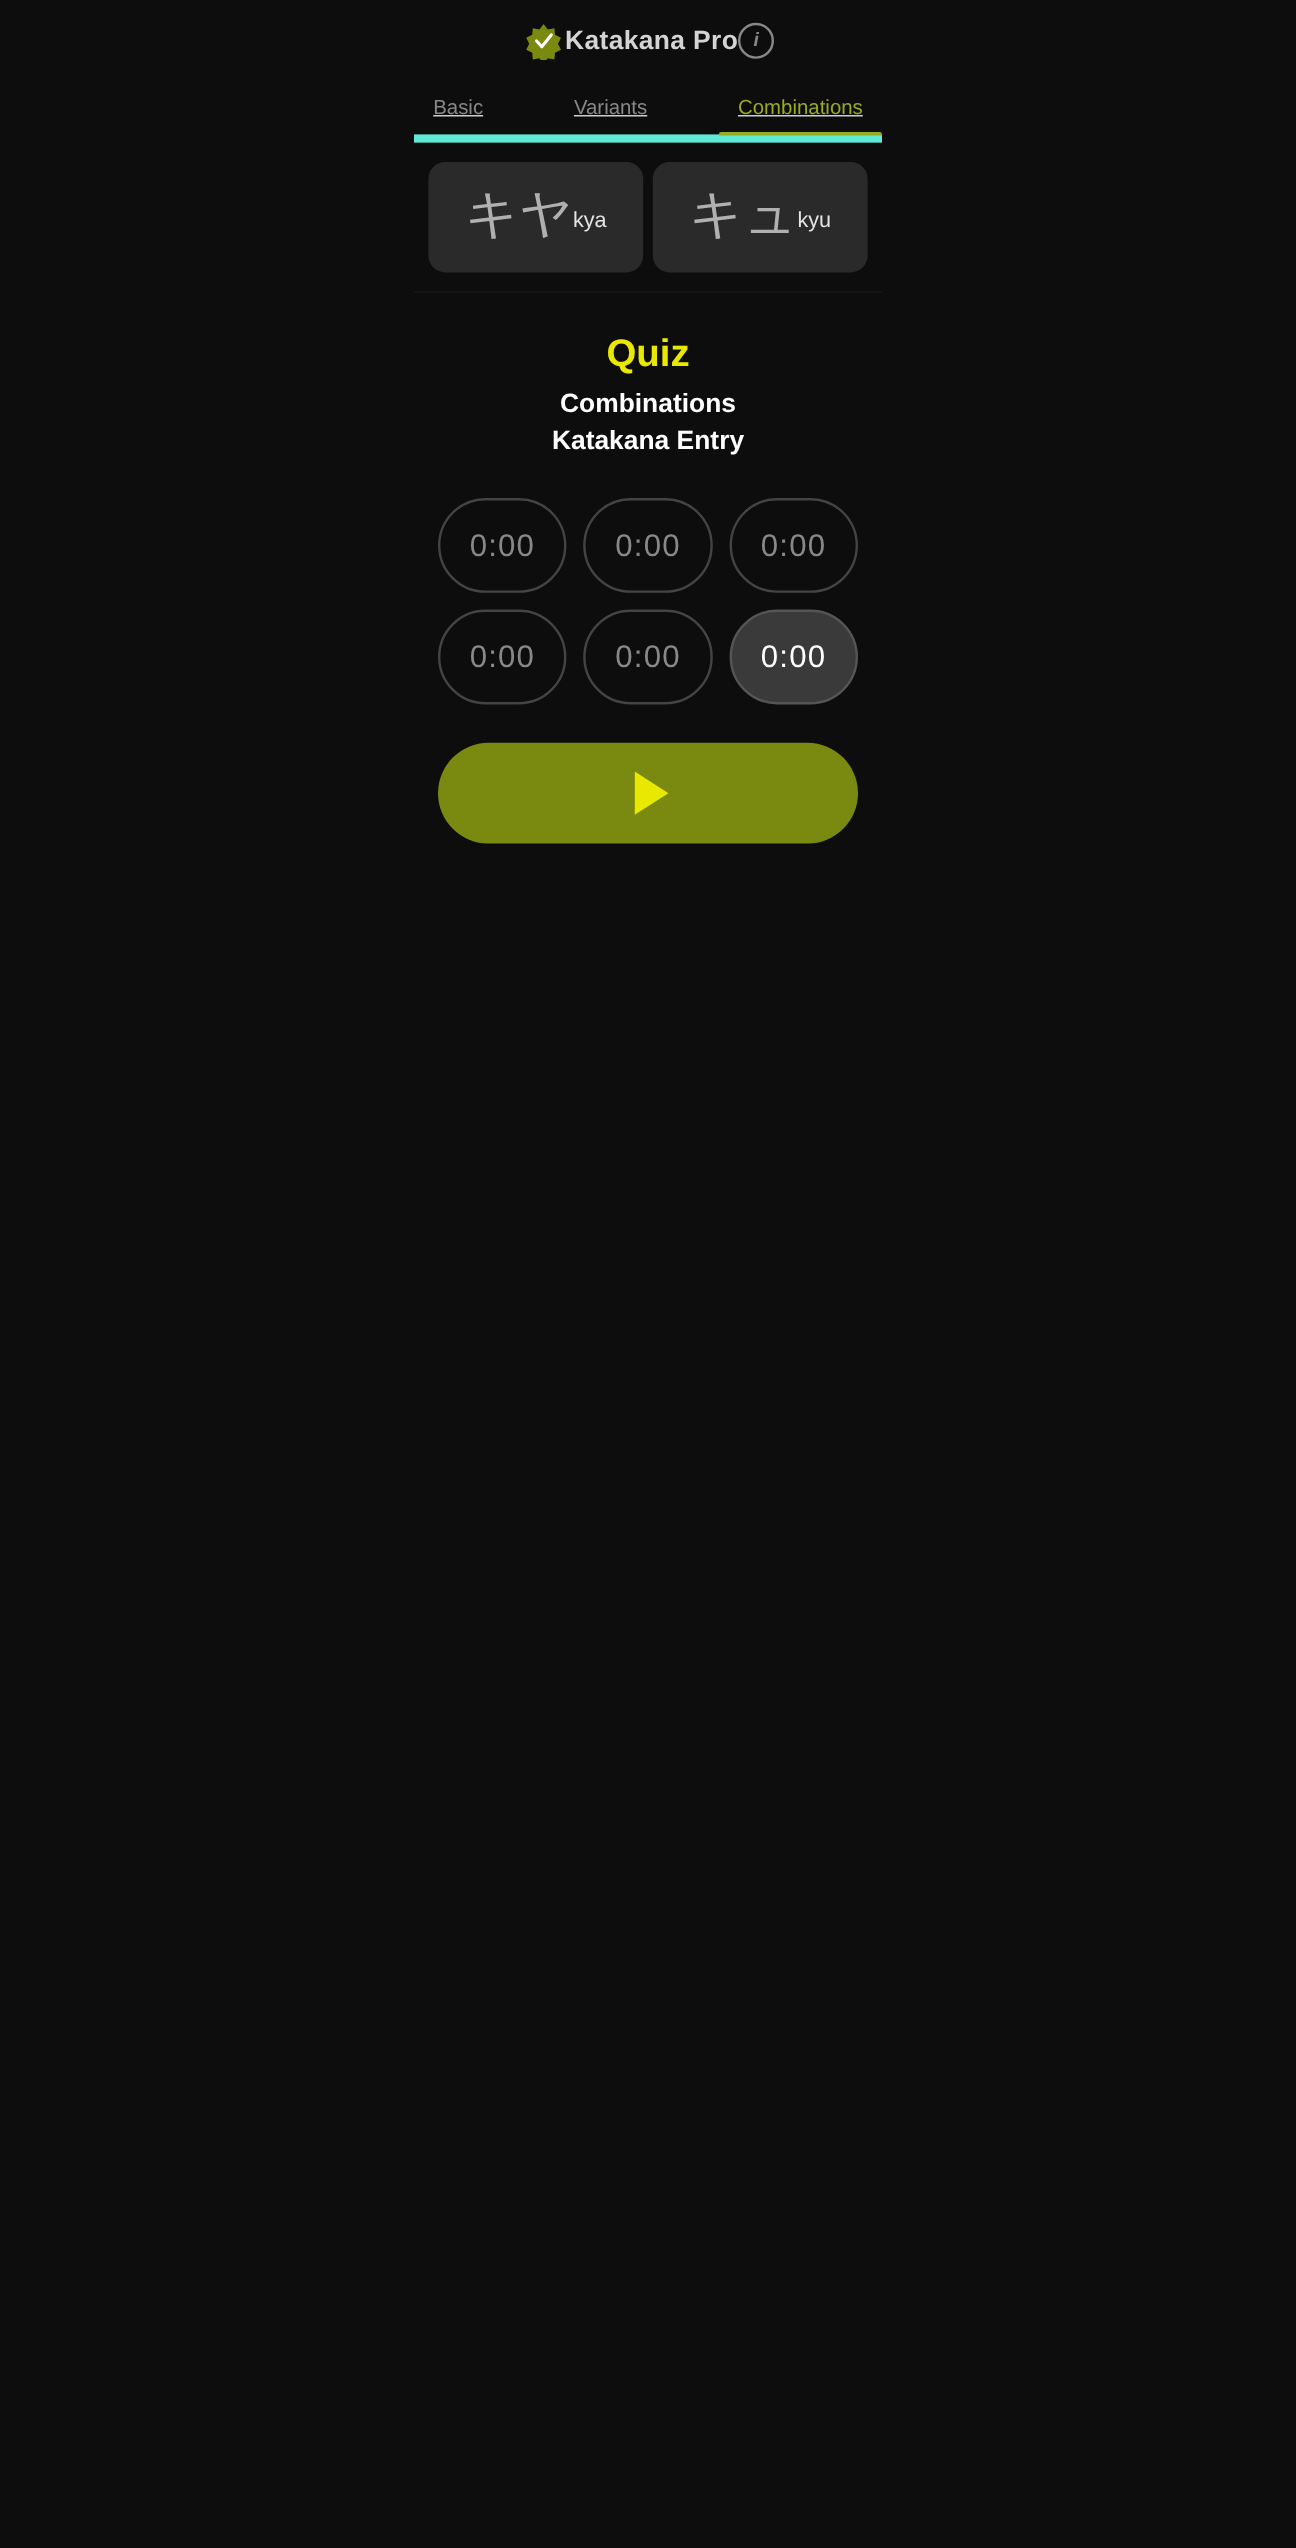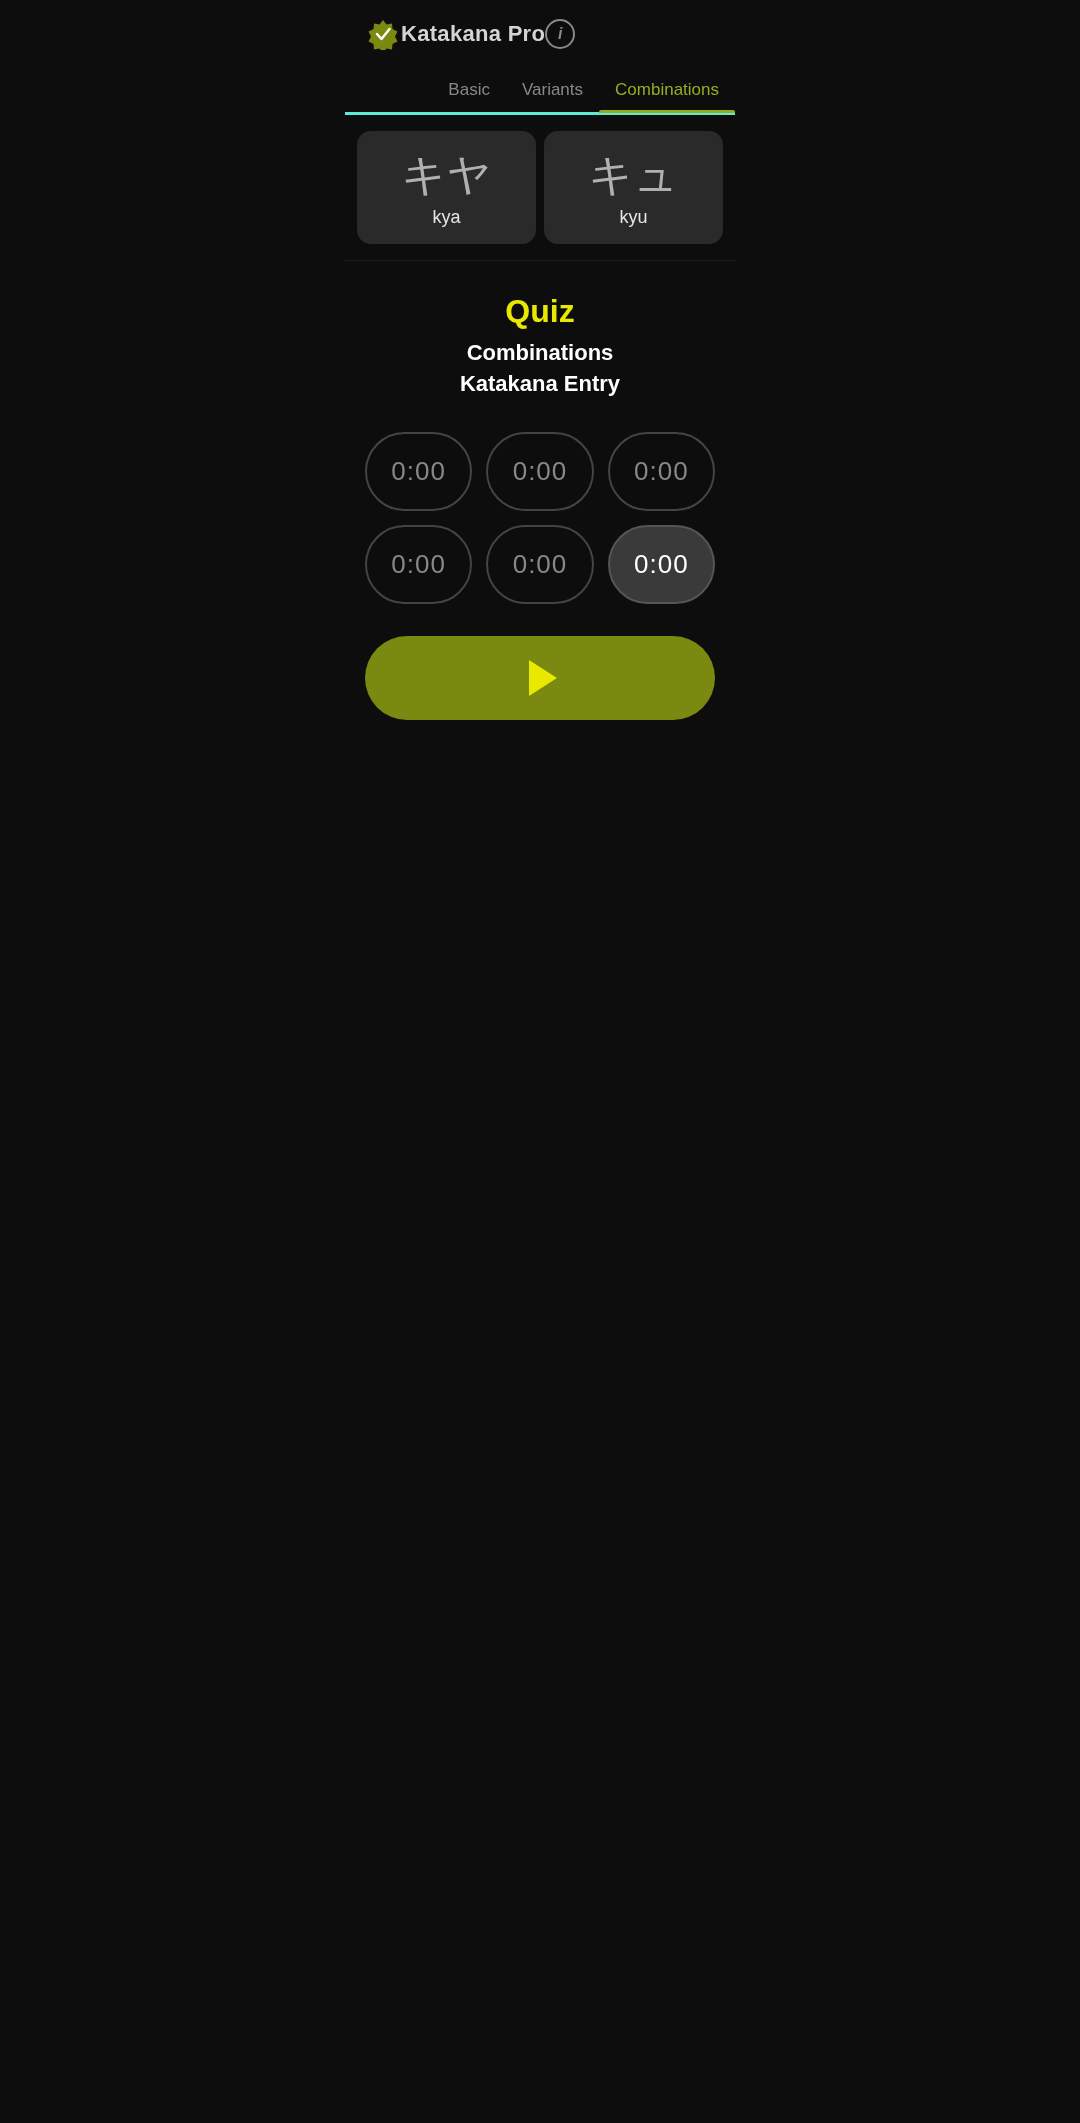--- a/index.html
+++ b/index.html
@@ -16,21 +16,21 @@
       min-height: 763px;
       margin: 0 auto;
       color: #fff;
       overflow-x: hidden;
     }
 
     
     .header {
       display: flex;
       align-items: center;
-      justify-content: flex-start;
+      justify-content: center;
       padding: 16px 20px 12px 20px;
       background-color: #0d0d0d;
     }
 
     .header-badge {
       width: 36px;
       height: 36px;
       display: flex;
       align-items: center;
       justify-content: center;
@@ -59,23 +59,24 @@
       color: #888;
       font-size: 16px;
       font-style: italic;
       font-weight: 600;
       cursor: pointer;
     }
 
     
     .tabs {
       display: flex;
-      justify-content: flex-end;
+      justify-content: space-between;
       padding: 8px 0 0 0;
-      border-bottom: 3px solid #5eead4;
+      border-bottom: 7px solid #5eead4;
+      text-decoration: underline;
     }
 
     .tab {
       padding: 8px 16px 12px 16px;
       font-size: 17px;
       font-weight: 500;
       color: #888;
       cursor: pointer;
       position: relative;
     }
@@ -103,21 +104,21 @@
       background-color: #0d0d0d;
       border-bottom: 1px solid #1e1e1e;
     }
 
     .kana-card {
       flex: 1;
       background-color: #2a2a2a;
       border-radius: 14px;
       padding: 20px 10px 16px 10px;
       display: flex;
-      flex-direction: column;
+      flex-direction: row;
       align-items: center;
       justify-content: center;
       cursor: pointer;
     }
 
     .kana-char {
       font-size: 44px;
       color: #b0b0b0;
       line-height: 1.1;
       margin-bottom: 8px;

